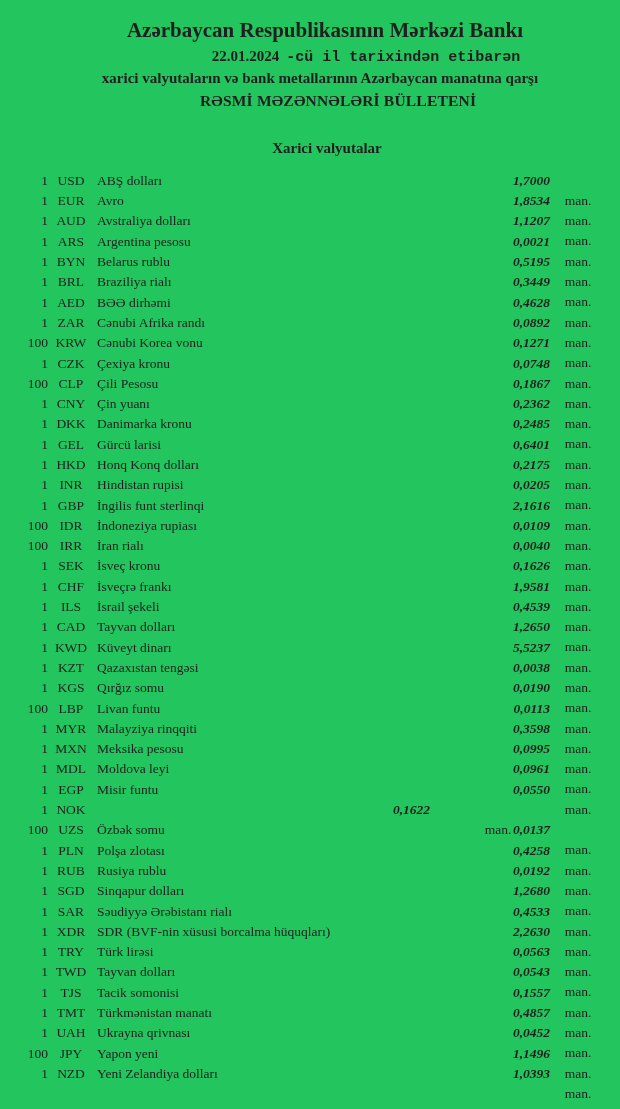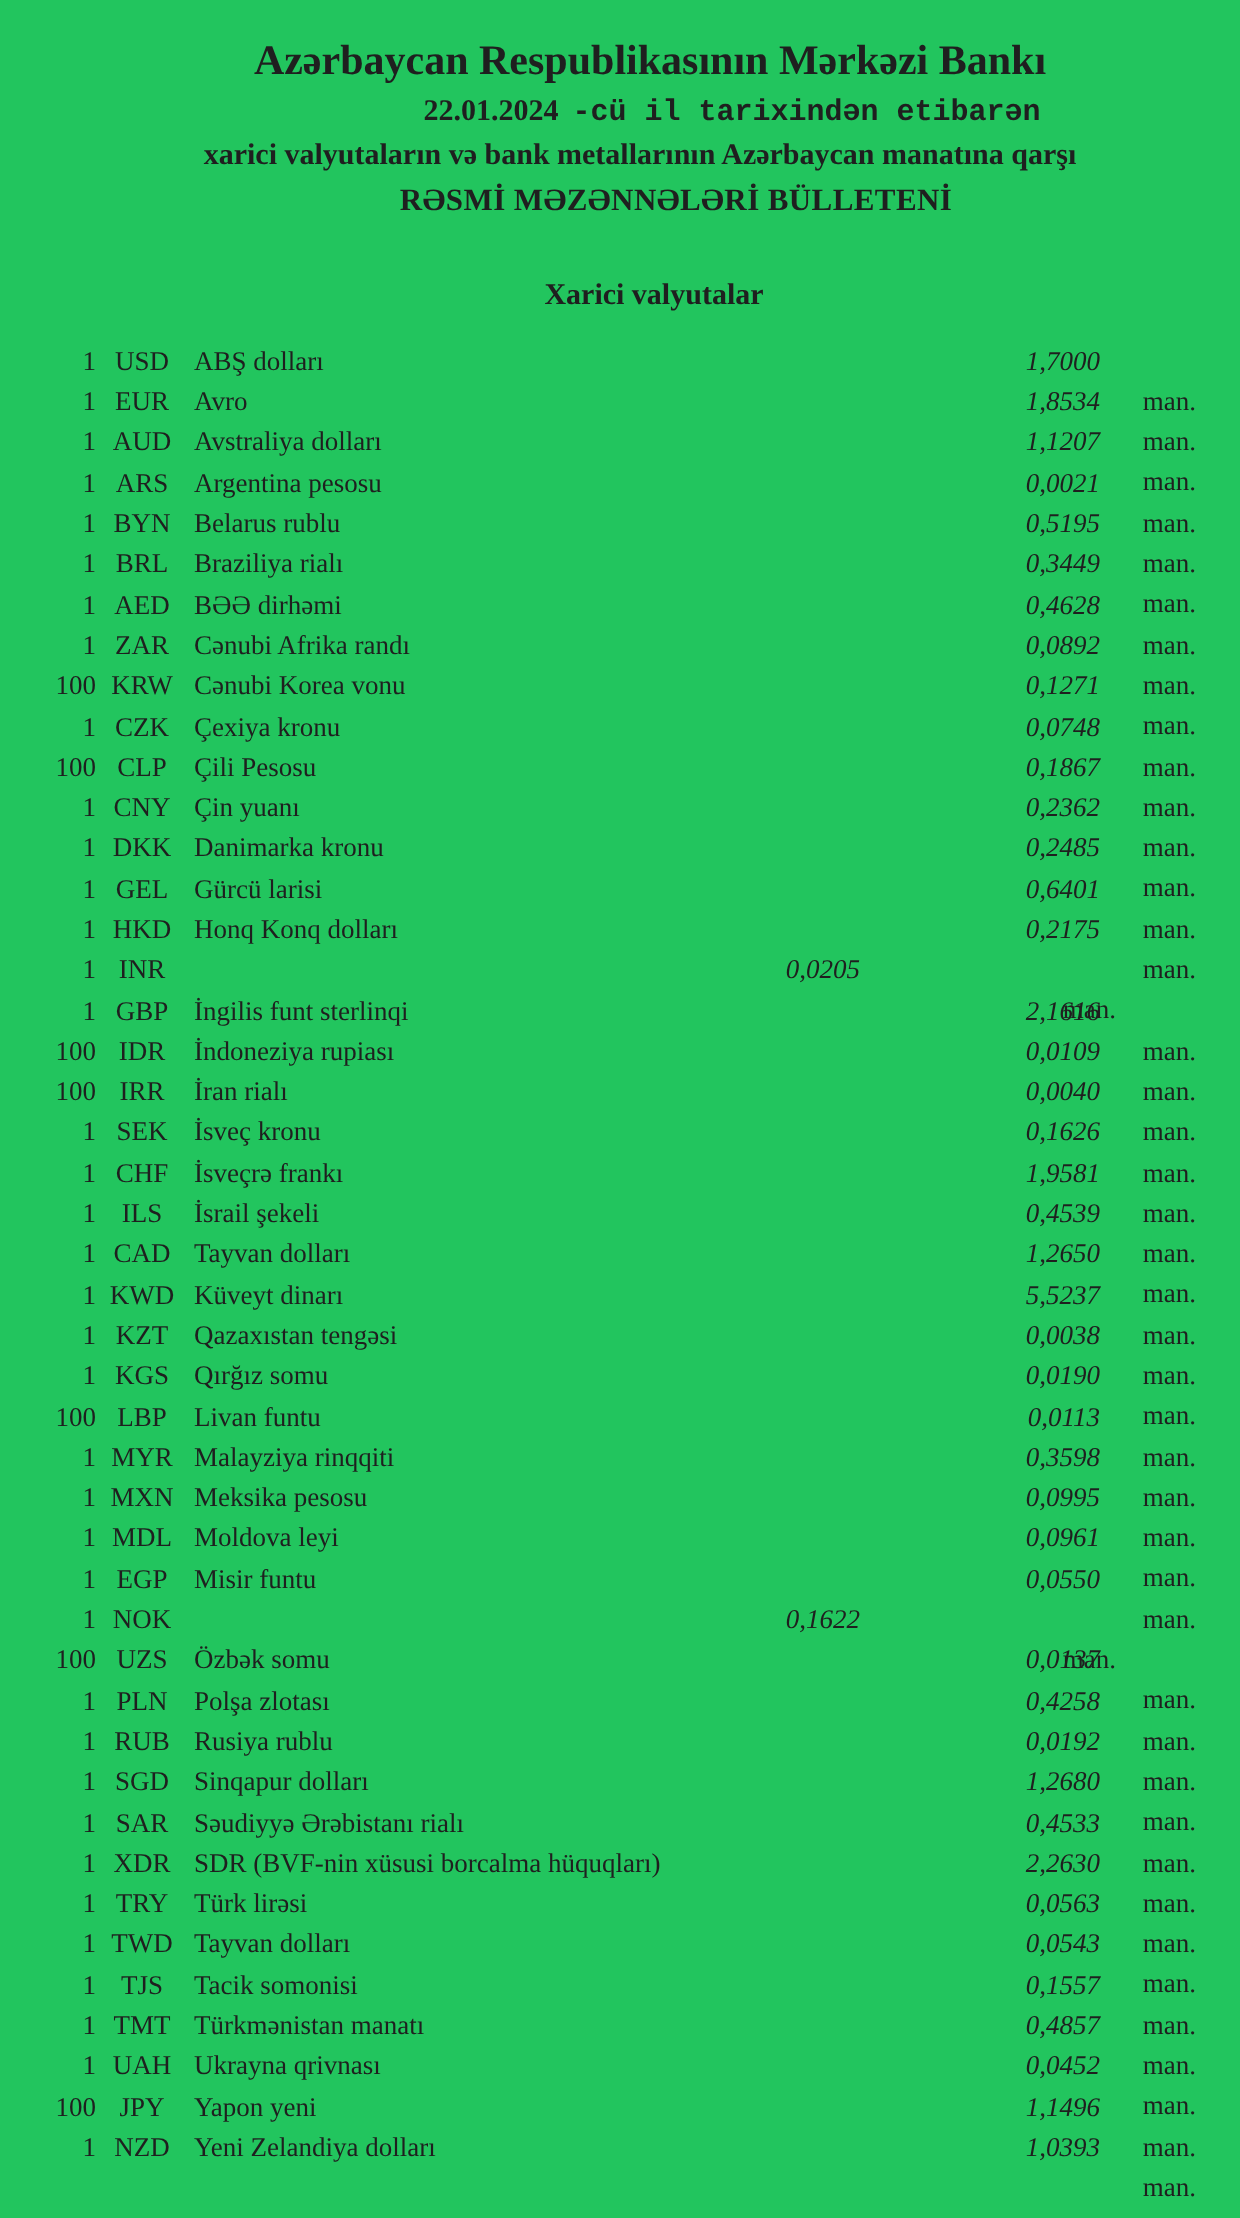--- a/index.html
+++ b/index.html
@@ -38,22 +38,22 @@
     grid-template-columns: 48px 46px 1fr 120px 40px;
     height: 20.3px;
     align-items: center;
     font-size: 13.5px;
     line-height: 20.3px;
   }
   .cell { display: block; white-space: nowrap; overflow: hidden; }
   .qty  { text-align: right; }
   .code { text-align: center; }
   .name { text-align: left; padding-left: 3px; }
-  .rate { text-align: right; padding-right: 8px; font-weight: normal; font-style: italic; }
-  .unit { text-align: right; margin-top: 40px; }
+  .rate { text-align: right; padding-right: 8px; font-weight: bold; font-style: italic; }
+  .unit { text-align: center; margin-top: 40px; }
 </style>
 </head>
 <body>
 
 <div class="page">
   <div class="hline h1">Azərbaycan Respublikasının Mərkəzi Bankı</div>
   <div class="hline h2">
     <span>22.01.2024</span><span class="date-suffix">-cü il tarixindən etibarən</span>
   </div>
   <div class="hline h3">xarici valyutaların və bank metallarının Azərbaycan manatına qarşı</div>
@@ -161,20 +161,21 @@
       <div class="row">
         <span class="cell qty">1</span>
         <span class="cell code">HKD</span>
         <span class="cell name">Honq Konq dolları</span>
         <span class="cell rate">0,2175</span>
         <span class="cell unit">man.</span>
       </div>
       <div class="row">
         <span class="cell qty">1</span>
         <span class="cell code">INR</span>
+        <span class="cell name">Hindistan rupisi</span>
         <span class="cell rate">0,0205</span>
         <span class="cell unit">man.</span>
       </div>
       <div class="row">
         <span class="cell qty">1</span>
         <span class="cell code">GBP</span>
         <span class="cell name">İngilis funt sterlinqi</span>
         <span class="cell rate">2,1616</span>
         <span class="cell unit">man.</span>
       </div>

